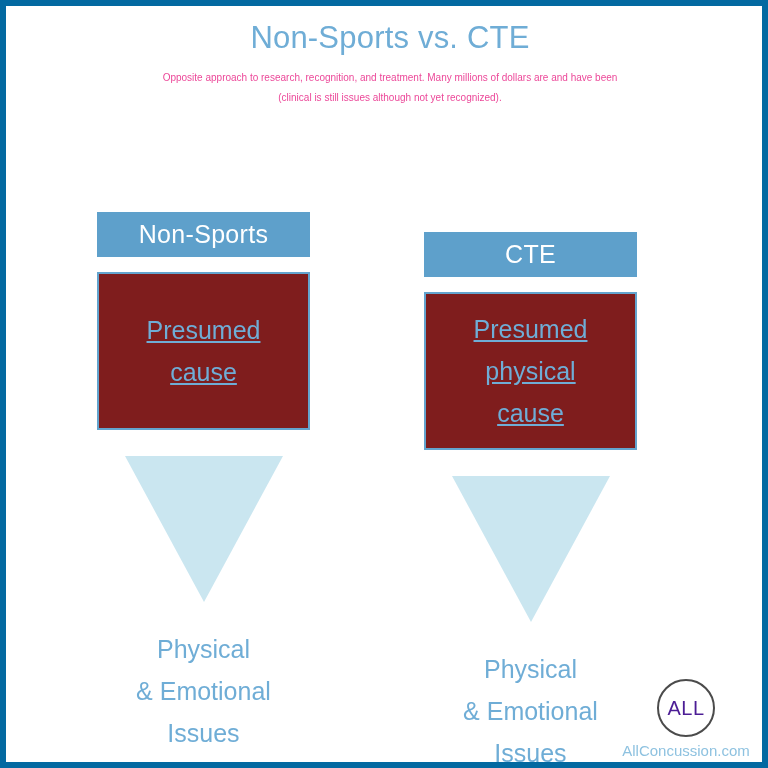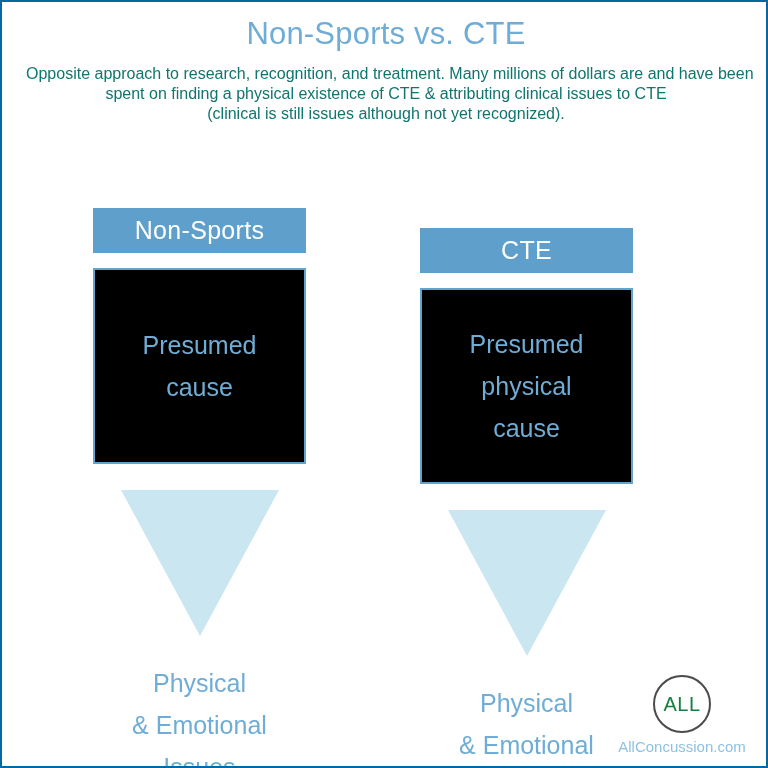--- a/index.html
+++ b/index.html
@@ -9,21 +9,21 @@
   }
   body {
     font-family: "Liberation Sans", sans-serif;
   }
   #page {
     position: relative;
     width: 768px;
     height: 768px;
     background: #ffffff;
     box-sizing: border-box;
-    border: 2px solid #0369a1;
+    border: 6px solid #0369a1;
     overflow: hidden;
   }
 
   
   .title {
     position: absolute;
     left: 0;
     top: 14px;
     width: 768px;
     text-align: center;
@@ -32,22 +32,22 @@
     letter-spacing: 0.2px;
     color: #6FADD6;
     font-family: "Liberation Sans", sans-serif;
   }
   .subtitle {
     position: absolute;
     left: 24px;
     top: 62px;
     width: 720px;
     text-align: center;
-    color: #0f766e;
-    font-size: 16px;
+    color: #ec4899;
+    font-size: 10px;
     line-height: 20px;
     font-family: "Liberation Sans", sans-serif;
   }
   .subtitle .ln { display: block; white-space: nowrap; }
 
   
   .column {
     position: absolute;
     top: 206px;
     width: 213px;
@@ -62,32 +62,33 @@
     display: flex;
     align-items: center;
     justify-content: center;
     font-size: 25px;
     font-weight: 400;
     letter-spacing: 0.3px;
   }
 
   .cause-box {
     margin-top: 15px;
-    height: 196px;
+    height: 158px;
     border: 2px solid #63A4CE;
     box-sizing: border-box;
-    background: #000000;
+    background: #7f1d1d;
     display: flex;
     flex-direction: column;
     align-items: center;
     justify-content: center;
     color: #6FADD6;
     font-size: 25px;
     line-height: 42px;
     text-align: center;
+    text-decoration: underline;
   }
   .cause-box .ln { display: block; }
 
   .arrow-wrap {
     margin-top: 26px;
     height: 146px;
     display: flex;
     justify-content: center;
   }
   .arrow {
@@ -115,21 +116,21 @@
     width: 58px;
     height: 58px;
     border: 2px solid #4B4B4B;
     border-radius: 50%;
     display: flex;
     align-items: center;
     justify-content: center;
     box-sizing: border-box;
   }
   .logo-text {
-    color: #15803d;
+    color: #4c1d95;
     font-size: 20px;
     letter-spacing: 0.5px;
     line-height: 1;
   }
   .site {
     position: absolute;
     left: 598px;
     top: 736px;
     width: 164px;
     text-align: center;
@@ -139,21 +140,20 @@
 </style>
 </head>
 <body>
 
 <div id="page">
 
   <div class="title">Non-Sports vs. CTE</div>
 
   <div class="subtitle">
     <span class="ln">Opposite approach to research, recognition, and treatment. Many millions of dollars are and have been</span>
-    <span class="ln">spent on finding a physical existence of CTE &amp; attributing clinical issues to CTE</span>
     <span class="ln">(clinical is still issues although not yet recognized).</span>
   </div>
 
   <div class="column left">
     <div class="col-header">Non-Sports</div>
     <div class="cause-box">
       <span class="ln">Presumed</span>
       <span class="ln">cause</span>
     </div>
     <div class="arrow-wrap">

